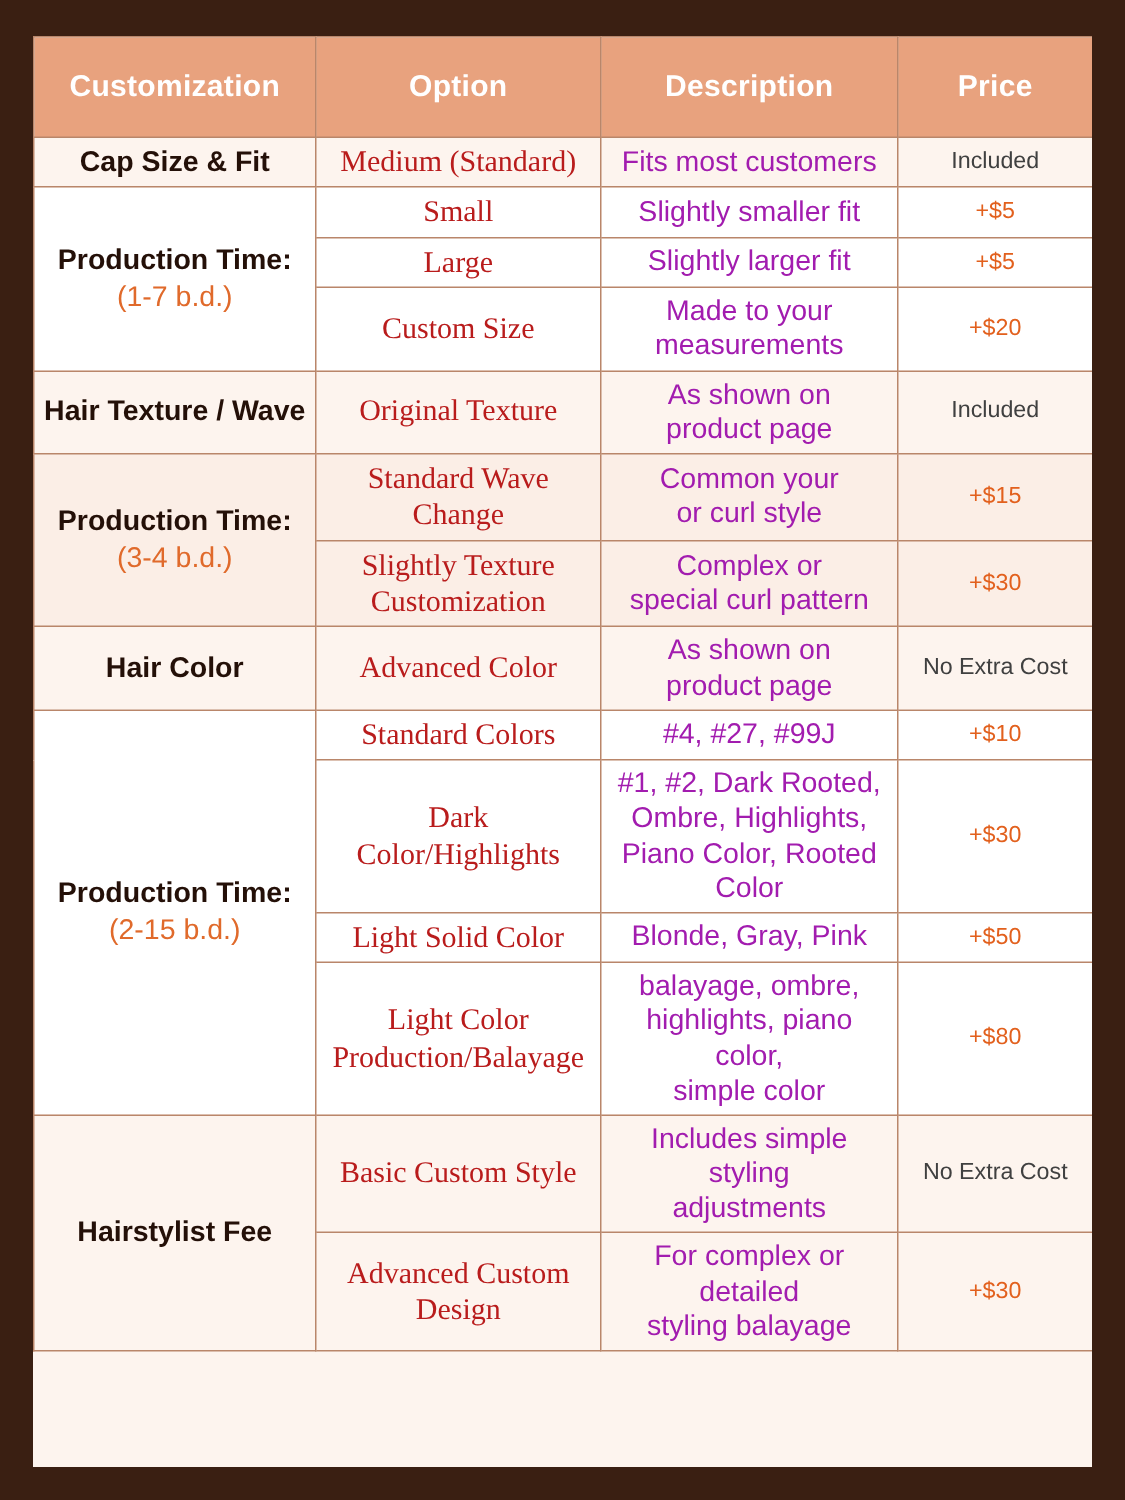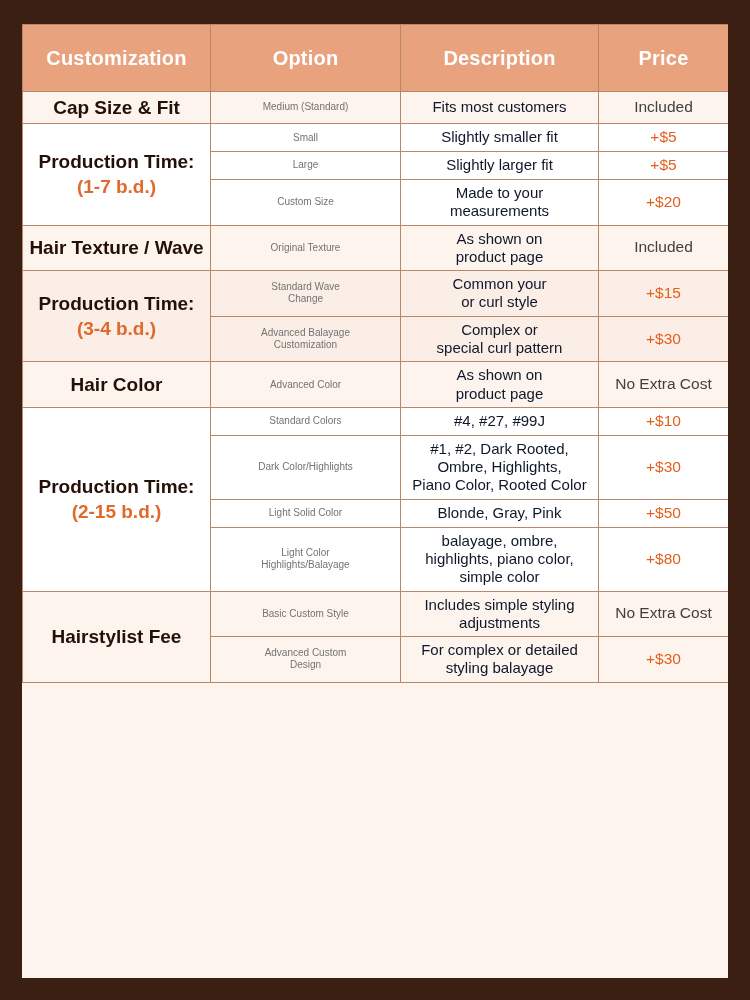--- a/index.html
+++ b/index.html
@@ -60,31 +60,32 @@
     background: #fdf4ee;
     color: #241008;
     font-size: 19px;
     font-weight: bold;
     padding-left: 4px;
     padding-right: 4px;
   }
   td.cat .sub {
     display: block;
     color: #e06a2b;
-    font-weight: bold;
+    font-weight: normal;
     font-size: 19px;
     margin-top: 2px;
   }
   td.opt {
-    font-size: 10px;
-    color: #737373;
+    font-size: 20px;
+    color: #b91c1c;
+    font-family: Liberation Serif, serif;
   }
   td.desc {
-    font-size: 15px;
-    color: #0f172a;
+    font-size: 19px;
+    color: #a21caf;
   }
   td.price {
     font-size: 15.5px;
     color: #404040;
   }
   td.price.accent {
     color: #e2601d;
   }
   tr.rowA td { background: #fdf4ee; }
   tr.rowB td { background: #fbeee6; }
@@ -175,21 +176,21 @@
               <div class="cell-lines">
                 <span>Common your</span>
                 <span>or curl style</span>
               </div>
             </td>
             <td class="price accent">+$15</td>
           </tr>
           <tr class="rowB">
             <td class="opt">
               <div class="cell-lines">
-                <span>Advanced Balayage</span>
+                <span>Slightly Texture</span>
                 <span>Customization</span>
               </div>
             </td>
             <td class="desc">
               <div class="cell-lines">
                 <span>Complex or</span>
                 <span>special curl pattern</span>
               </div>
             </td>
             <td class="price accent">+$30</td>
@@ -232,21 +233,21 @@
               <div class="cell-lines">
                 <span>Blonde, Gray, Pink</span>
               </div>
             </td>
             <td class="price accent">+$50</td>
           </tr>
           <tr class="rowC">
             <td class="opt">
               <div class="cell-lines">
                 <span>Light Color</span>
-                <span>Highlights/Balayage</span>
+                <span>Production/Balayage</span>
               </div>
             </td>
             <td class="desc">
               <div class="cell-lines">
                 <span>balayage, ombre,</span>
                 <span>highlights, piano color,</span>
                 <span>simple color</span>
               </div>
             </td>
             <td class="price accent">+$80</td>

